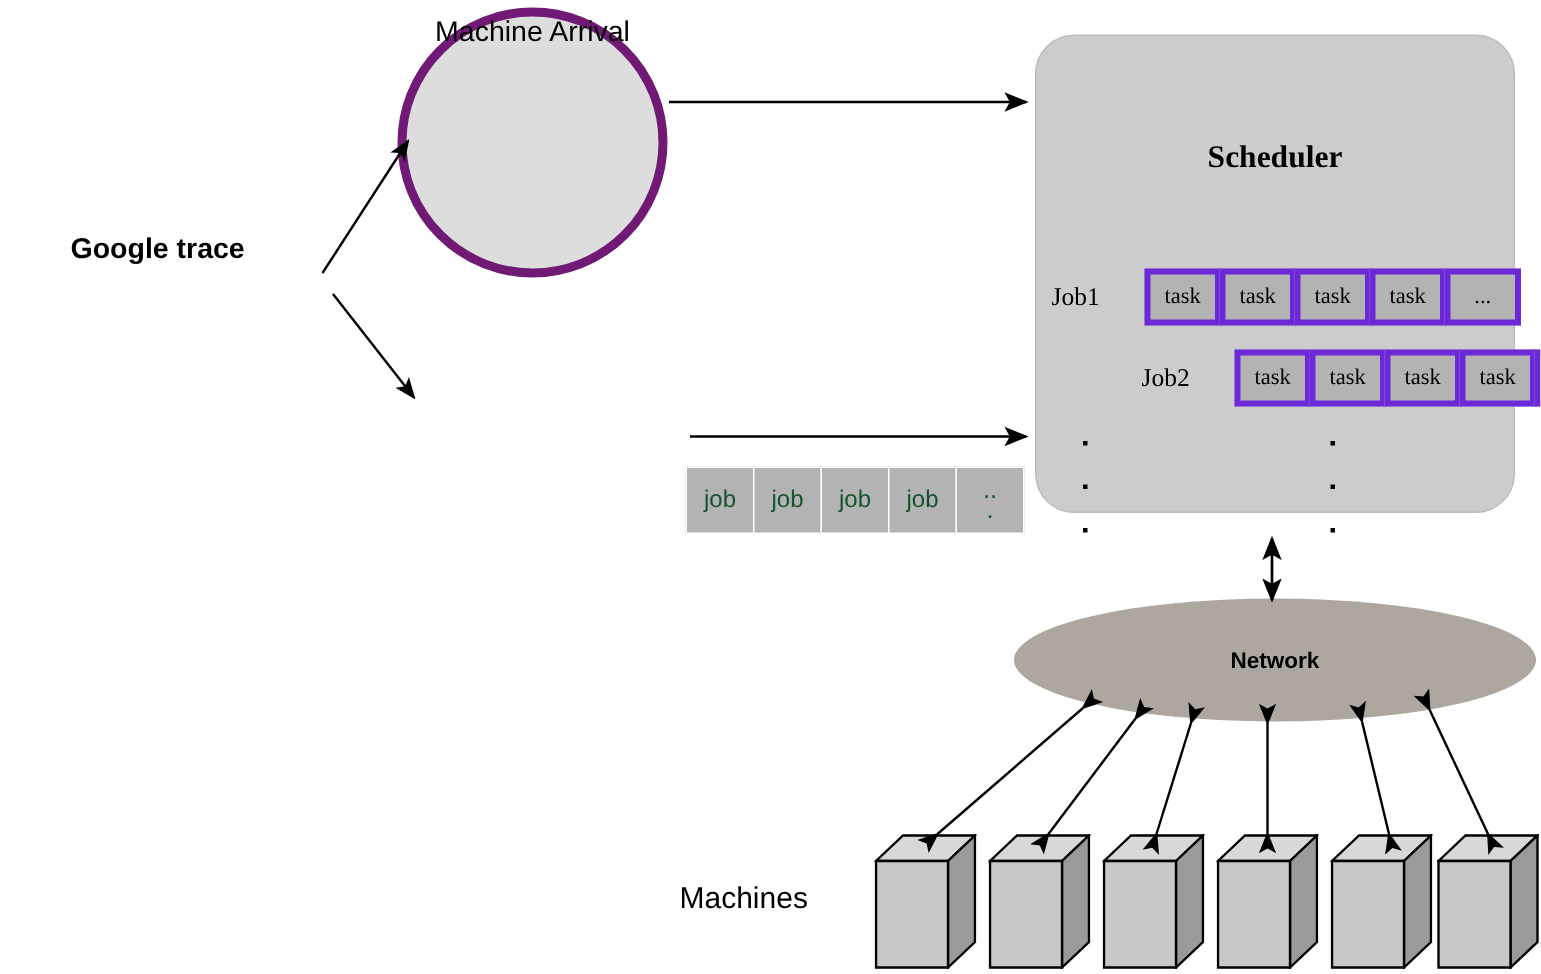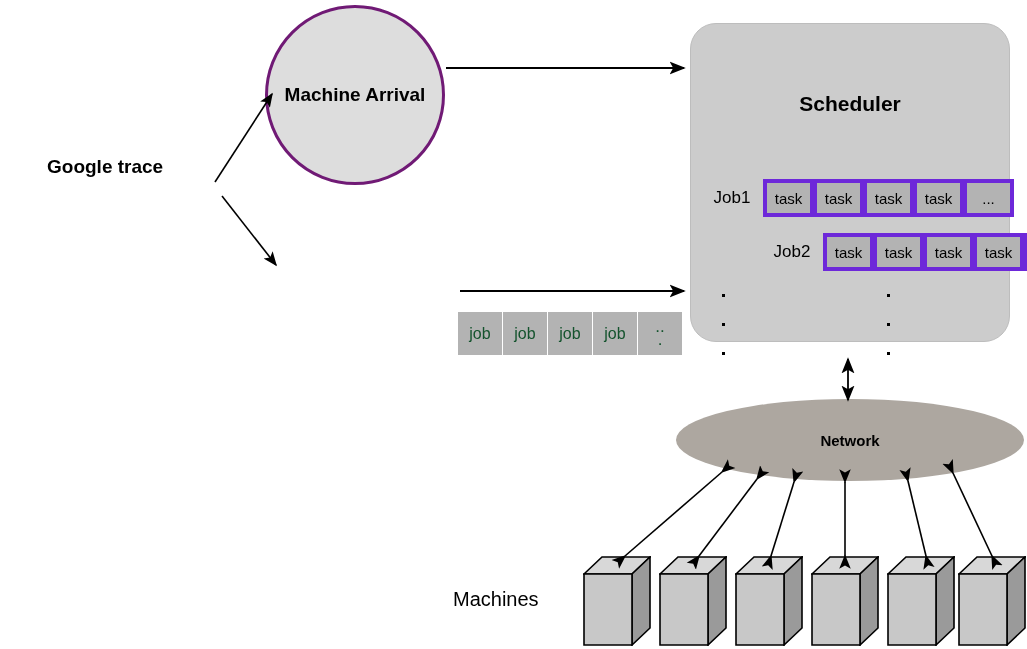--- a/index.html
+++ b/index.html
@@ -27,26 +27,26 @@
     white-space: nowrap;
     line-height: 1;
   }
   #trace-google { left: 47px; top: 157px; }
   #trace-synth  { left: 3px;  top: 198px; }
 
   
   .arrival-circle {
     border-radius: 50%;
     background: #dddddd;
-    border: 3px solid #701a75;
+    border: 6px solid #701a75;
     box-sizing: border-box;
     display: flex;
-    align-items: center;
+    align-items: flex-start;
     justify-content: center;
-    font-weight: bold;
+    font-weight: normal;
     font-size: 19px;
     color: #000000;
     text-align: center;
   }
   #machine-arrival {
     left: 265px; top: 5px;
     width: 180px; height: 180px;
   }
   #job-arrival {
     left: 272px; top: 202px;
@@ -54,20 +54,21 @@
   }
 
   
   #scheduler-box {
     left: 690px; top: 23px;
     width: 320px; height: 319px;
     background: #cccccc;
     border: 1px solid #bdbdbd;
     border-radius: 26px;
     box-sizing: border-box;
+    font-family: Liberation Serif, serif;
   }
   #scheduler-title {
     position: absolute;
     left: 0; right: 0;
     top: 68px;
     text-align: center;
     font-weight: bold;
     font-size: 21px;
     color: #000000;
   }
@@ -75,21 +76,21 @@
     position: absolute;
     display: flex;
     align-items: center;
   }
   #job-row-1 { left: 10px; top: 155px; }
   #job-row-2 { left: 26px; top: 209px; margin-left: 44px; }
   .job-label {
     font-size: 17px;
     color: #000000;
     width: 62px;
-    text-align: center;
+    text-align: left;
   }
   .task-strip { display: flex; }
   .task-cell {
     width: 51px;
     height: 38px;
     background: #b3b3b3;
     border: 4px solid #6d28d9;
     box-sizing: border-box;
     display: flex;
     align-items: center;

